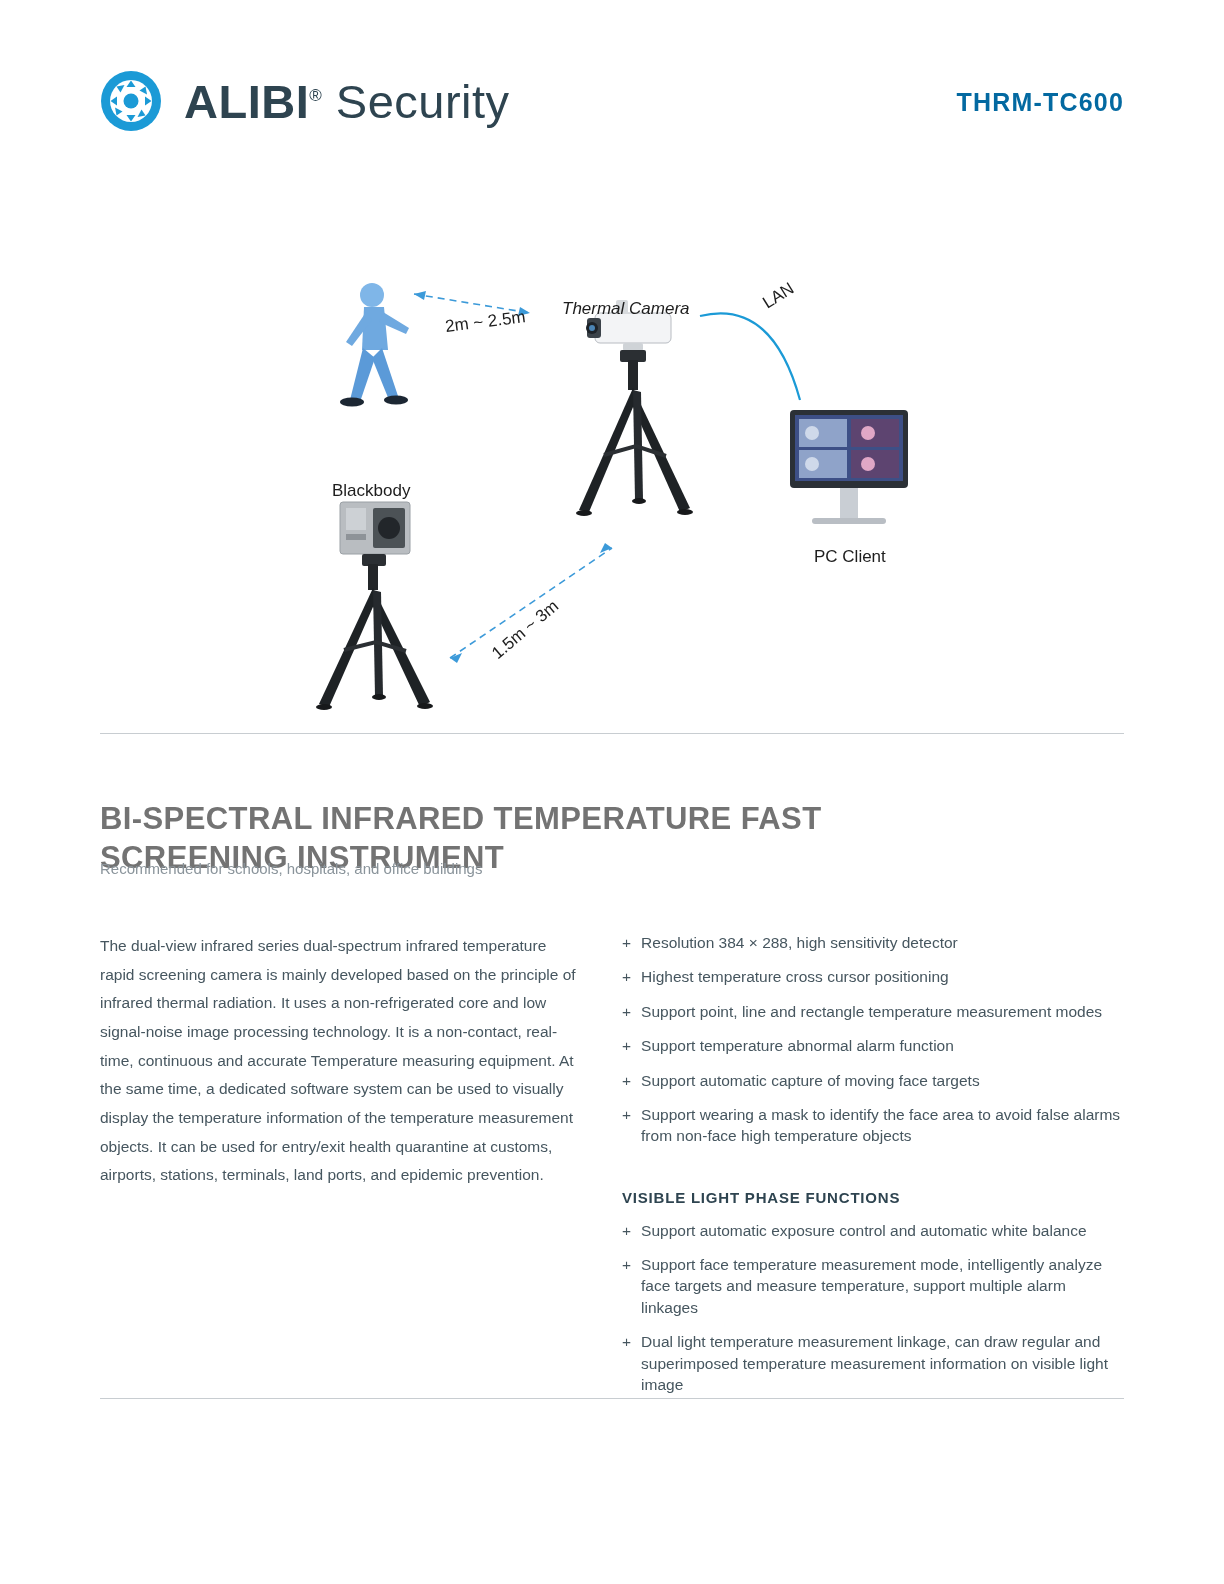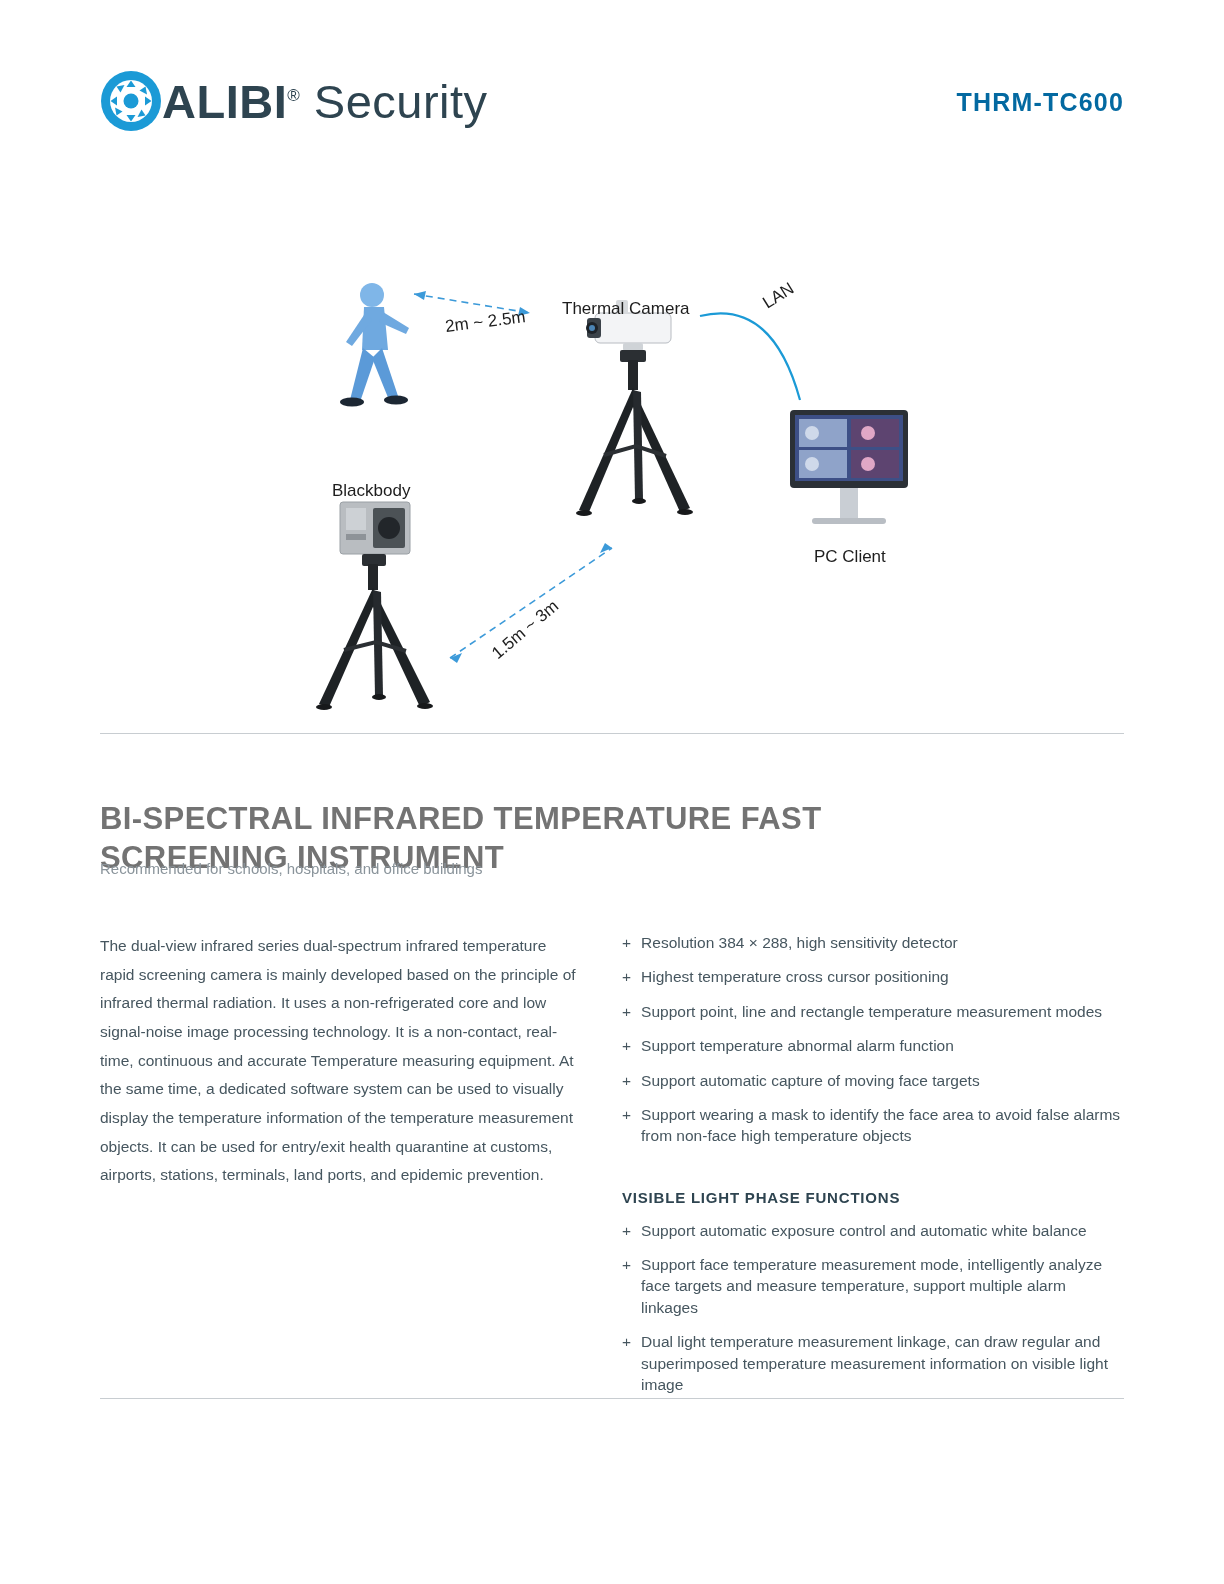--- a/index.html
+++ b/index.html
@@ -24,21 +24,21 @@
   .header {
     position: absolute;
     top: 70px;
     left: 100px;
     right: 100px;
     height: 80px;
   }
   .brand {
     display: flex;
     align-items: center;
-    gap: 0;
+    gap: 22px;
   }
   .logo-mark {
     width: 62px;
     height: 62px;
     flex: 0 0 auto;
   }
   .brand-text {
     font-size: 47px;
     letter-spacing: 0.5px;
     color: #2e4450;
@@ -71,21 +71,21 @@
   }
   .diagram svg {
     display: block;
   }
   .diagram-label {
     position: absolute;
     font-size: 17px;
     color: #1d1d1d;
     white-space: nowrap;
   }
-  .lbl-thermal { left: 462px; top: 49px; }
+  .lbl-thermal { left: 462px; top: 49px; font-style: italic; }
   .lbl-blackbody { left: 232px; top: 231px; }
   .lbl-pc { left: 714px; top: 297px; }
   .lbl-lan {
     left: 662px; top: 36px;
     transform: rotate(-32deg);
     font-size: 17px;
   }
   .lbl-dist1 {
     left: 345px; top: 62px;
     font-size: 17px;

